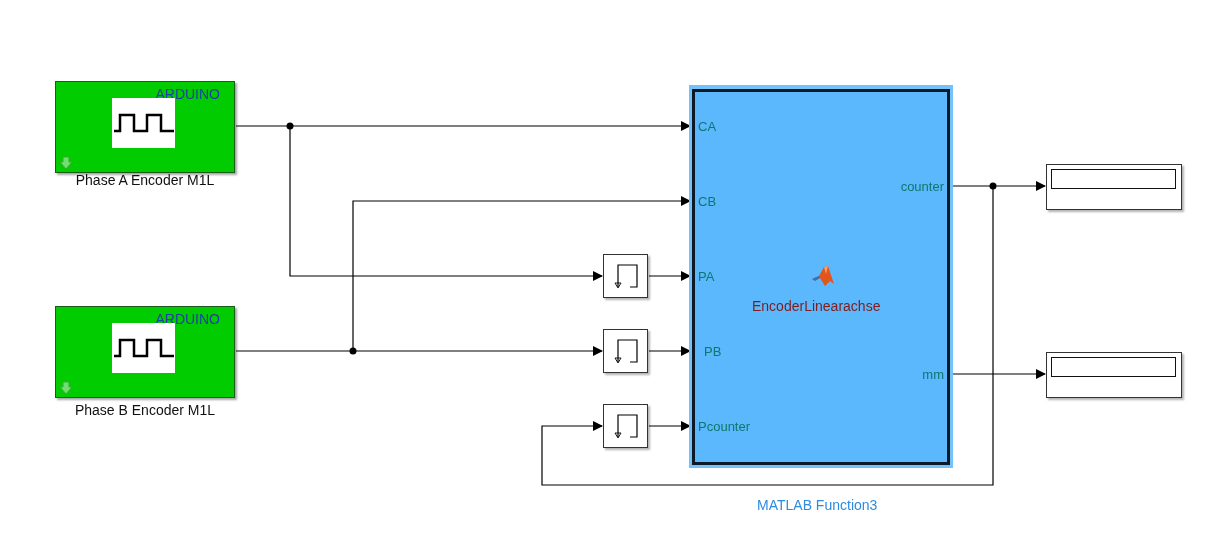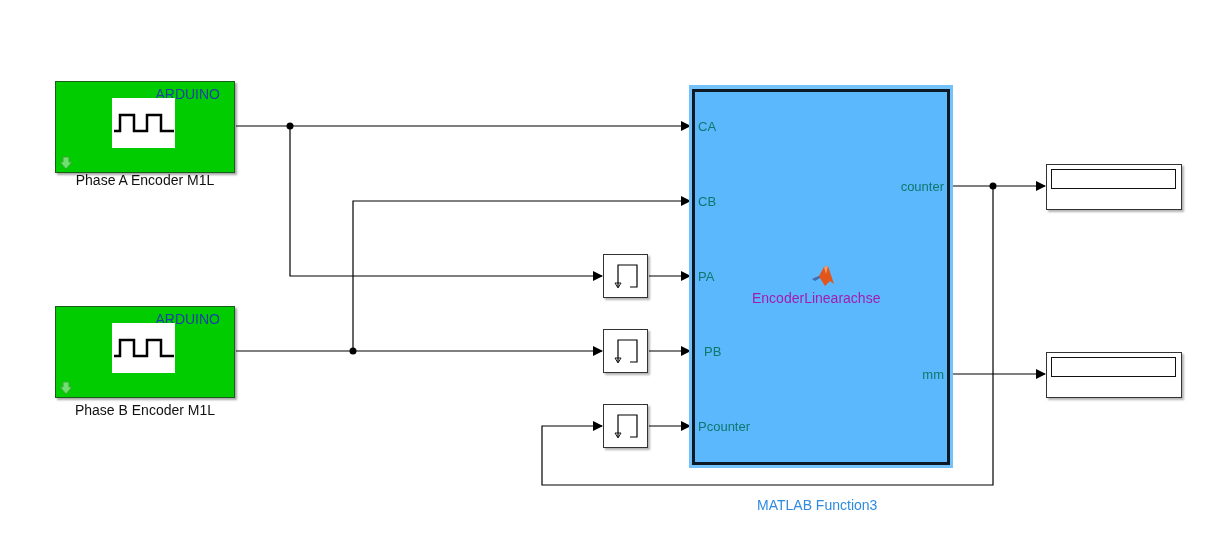--- a/index.html
+++ b/index.html
@@ -8,21 +8,21 @@
   .abs { position:absolute; }
   .ard-block { position:absolute; width:180px; height:92px; background:#00cc00; border:1.5px solid #1a5c1a; box-shadow:2px 2px 2px rgba(0,0,0,0.35); box-sizing:border-box; }
   .ard-title { position:absolute; right:14px; top:4px; font-size:14px; color:#1f3fa8; }
   .ard-icon-bg { position:absolute; left:56px; top:16px; width:63px; height:50px; background:#ffffff; }
   .ard-pin { position:absolute; left:0; width:100%; text-align:center; top:68px; font-size:14px; color:#111; }
   .ard-arrow { position:absolute; left:3px; bottom:2px; width:14px; height:14px; }
   .block-label { position:absolute; font-size:14px; color:#111; text-align:center; white-space:nowrap; }
   .mf-outer { position:absolute; left:689px; top:85px; width:264px; height:383px; background:#73c2fb; }
   .mf-inner { position:absolute; left:692px; top:89px; width:258px; height:376px; background:#5cb8fc; border:3px solid #0d1a26; box-sizing:border-box; }
   .port { position:absolute; font-size:13px; color:#0f766e; white-space:nowrap; }
-  .mf-name { position:absolute; font-size:14px; color:#a21caf; white-space:nowrap; }
+  .mf-name { position:absolute; font-size:14px; color:#7f1d1d; white-space:nowrap;margin-top:8px; }
   .mf-caption { position:absolute; font-size:14px; color:#2f8be0; white-space:nowrap; }
   .delay { position:absolute; width:45px; height:44px; background:#fff; border:1px solid #333; box-shadow:2px 2px 2px rgba(0,0,0,0.3); box-sizing:border-box; }
   .display { position:absolute; width:136px; height:46px; background:#fff; border:1.5px solid #333; box-shadow:2px 2px 2px rgba(0,0,0,0.3); box-sizing:border-box; }
   .display-field { position:absolute; left:4px; top:4px; width:125px; height:20px; border:1.5px solid #111; box-sizing:border-box; background:#fff; }
 </style>
 </head>
 <body>
 
 <svg id="canvas" width="1221" height="553">
   <defs>

